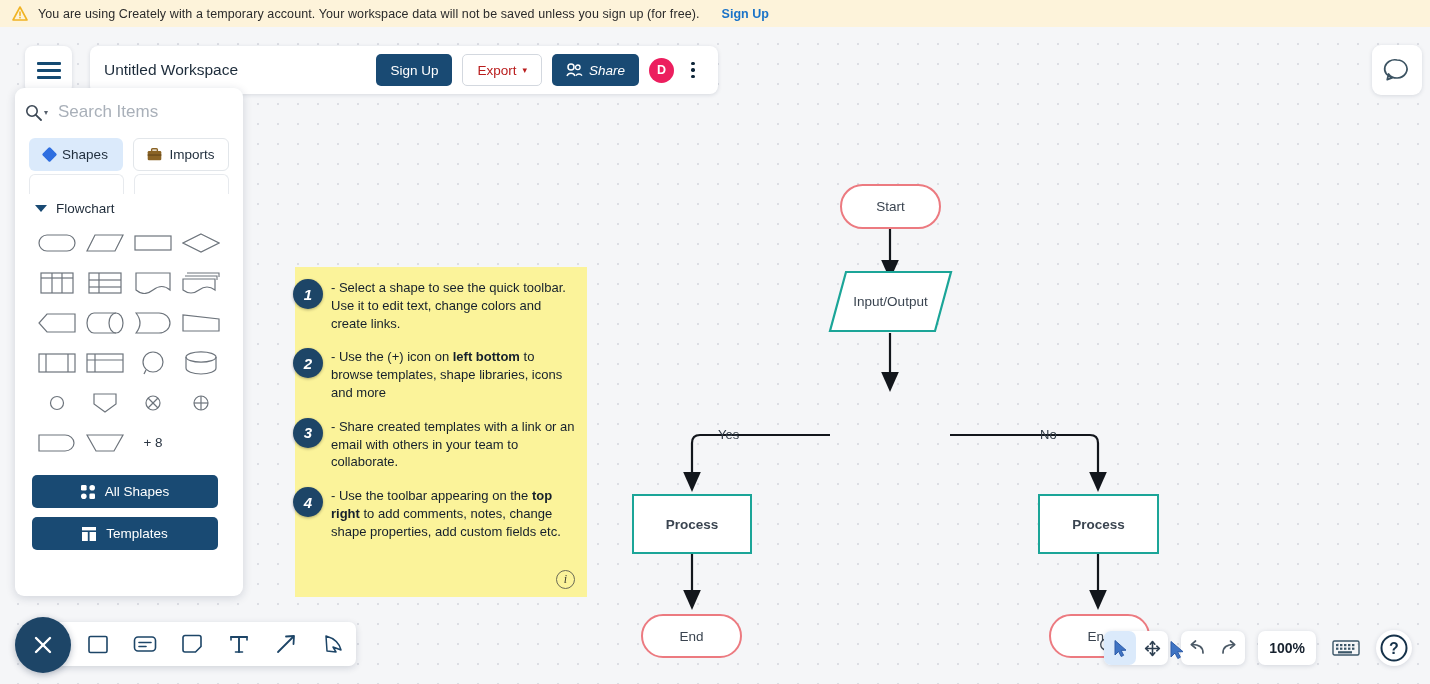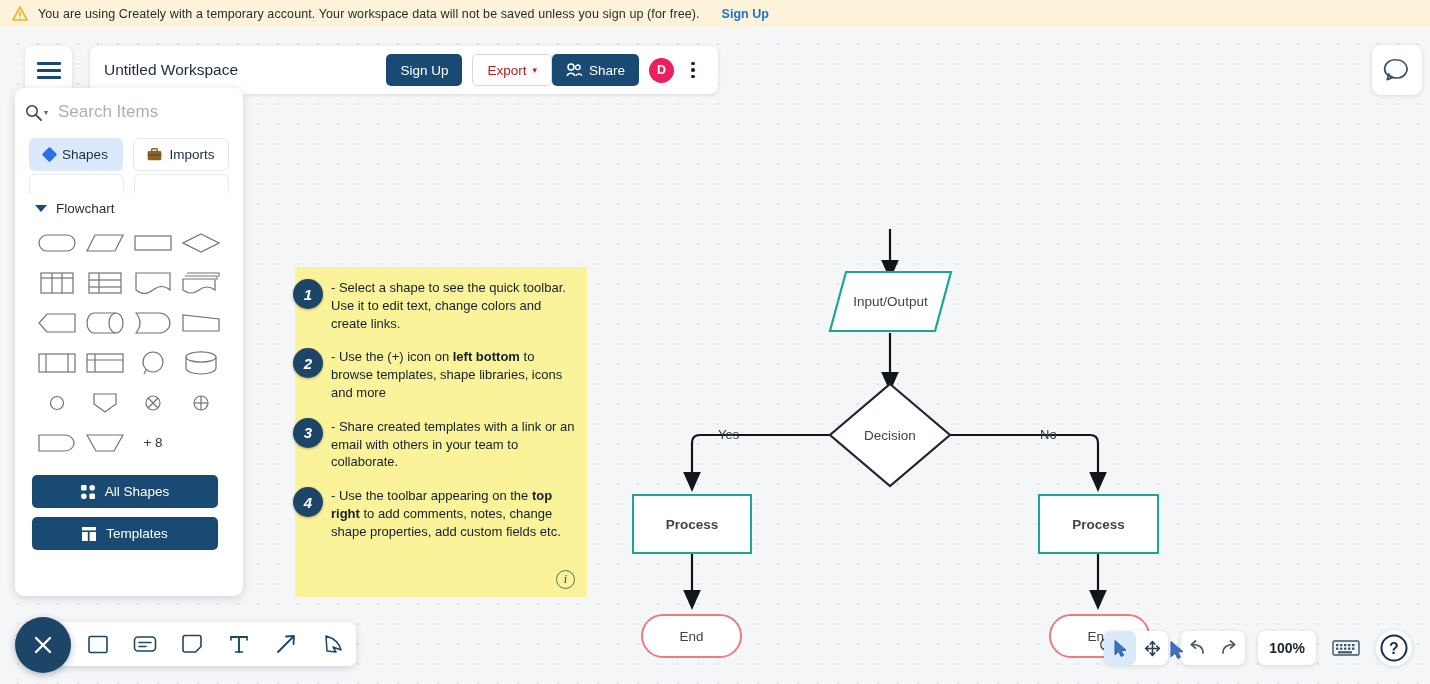--- a/index.html
+++ b/index.html
@@ -257,34 +257,31 @@
 
         <path d="M830,408 L700,408 Q692,408 692,416 L692,455" stroke="#12161c" stroke-width="2.2" fill="none" marker-end="url(#ah)"></path>
 
         <path d="M950,408 L1090,408 Q1098,408 1098,416 L1098,455" stroke="#12161c" stroke-width="2.2" fill="none" marker-end="url(#ah)"></path>
 
         <path d="M692,527 L692,573" stroke="#12161c" stroke-width="2.2" fill="none" marker-end="url(#ah)"></path>
 
         <path d="M1098,527 L1098,573" stroke="#12161c" stroke-width="2.2" fill="none" marker-end="url(#ah)"></path>
       </svg>
 
+      <div class="node node-term" style="left:840px;top:157px;width:101px;height:45px;">
+        <span class="node-label">Start</span>
+      </div>
 
       <div class="para-wrap" style="left:828px;top:243px;width:125px;height:63px;">
         <svg width="125" height="63">
           <polygon points="18,2 123,2 107,61 2,61" fill="#ffffff" stroke="#1ba598" stroke-width="2.2"></polygon>
         </svg>
         <div style="position:absolute;left:0;top:0;width:125px;height:63px;display:flex;align-items:center;justify-content:center;font-size:13.5px;color:#3a4450;">Input/Output</div>
       </div>
 
-      <div class="decision-wrap" style="left:828px;top:355px;width:124px;height:106px;">
-        <svg width="124" height="106">
-          <polygon points="62,2 122,53 62,104 2,53" fill="#ffffff" stroke="#1d2530" stroke-width="2.2"></polygon>
-        </svg>
-        <div style="position:absolute;left:0;top:0;width:124px;height:106px;display:flex;align-items:center;justify-content:center;font-size:13.5px;color:#3a4450;">Decision</div>
-      </div>
 
       <div class="edge-label" style="left:718px;top:400px;">Yes</div>
       <div class="edge-label" style="left:1040px;top:400px;">No</div>
 
       <div class="node node-process" style="left:632px;top:467px;width:120px;height:60px;">
         <span class="node-label">Process</span>
       </div>
 
       <div class="node node-process" style="left:1038px;top:467px;width:121px;height:60px;">
         <span class="node-label">Process</span>
@@ -329,21 +326,21 @@
 
     <button class="btn btn-primary">
       <span>Sign Up</span>
     </button>
 
     <button class="btn btn-outline" style="margin-left:10px;">
       <span>Export</span>
       <span class="caret">▾</span>
     </button>
 
-    <button class="btn btn-primary" style="">
+    <button class="btn btn-primary" style="margin-left:10px;font-style:italic;">
       <svg width="17" height="14" viewBox="0 0 17 14">
         <circle cx="5" cy="4" r="3" fill="none" stroke="#ffffff" stroke-width="1.5"></circle>
         <path d="M1,13 a4.3,4.3 0 0 1 8,0" fill="none" stroke="#ffffff" stroke-width="1.5"></path>
         <circle cx="11.8" cy="4.3" r="2.3" fill="none" stroke="#ffffff" stroke-width="1.3"></circle>
         <path d="M10,12.6 a3.6,3.6 0 0 1 6,0" fill="none" stroke="#ffffff" stroke-width="1.3"></path>
       </svg>
       <span>Share</span>
     </button>
 
     <div class="avatar">

